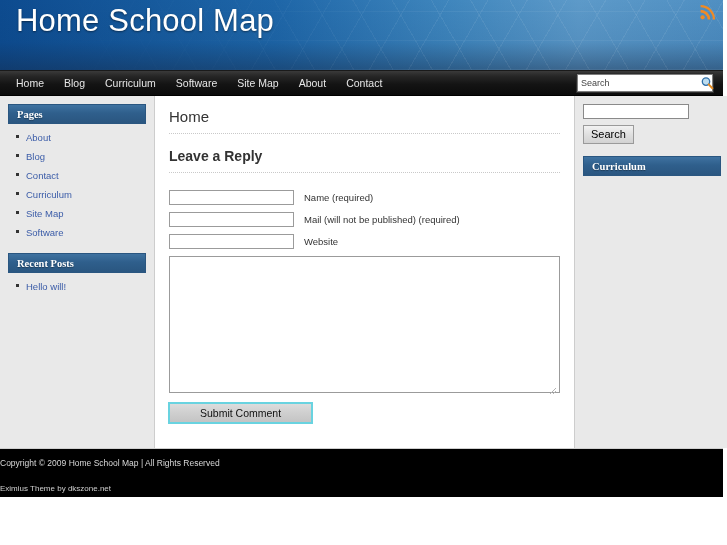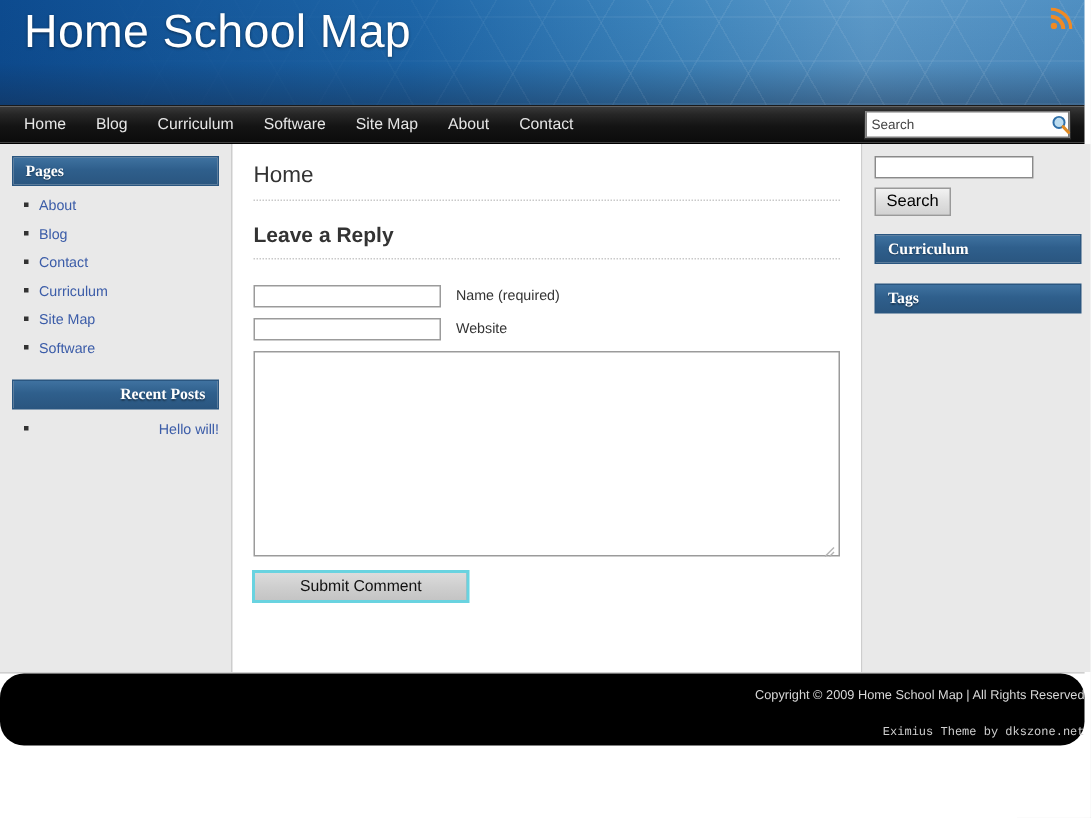--- a/index.html
+++ b/index.html
@@ -293,36 +293,34 @@
     outline-offset: -1px;
     padding: 3px 30px;
     cursor: pointer;
     line-height: 12px;
   }
 
   
   .footer {
     background: #000000;
     height: 48px;
-    text-align: right;
+    text-align: left;
     padding-top: 8px;
     box-sizing: border-box;
-    border-radius: 16px;
   }
   .footer p {
     margin: 0;
     color: #d8d8d8;
     font-size: 8.5px;
     line-height: 13px;
   }
   .footer p.credit {
     margin-top: 12px;
     font-size: 8px;
     color: #cfcfcf;
-    font-family: Liberation Mono, monospace;
   }
 </style>
 </head>
 <body>
 
 <div id="page">
 
   <div class="header">
     <div class="hexpattern"></div>
     <h1 class="site-title">Home School Map</h1>
@@ -379,21 +377,21 @@
         <ul class="widget-list">
           <li><a href="#">About</a></li>
           <li><a href="#">Blog</a></li>
           <li><a href="#">Contact</a></li>
           <li><a href="#">Curriculum</a></li>
           <li><a href="#">Site Map</a></li>
           <li><a href="#">Software</a></li>
         </ul>
       </div>
 
-      <div class="widget" style="margin-top:14px;text-align:right;">
+      <div class="widget" style="margin-top:14px;">
         <h3 class="widget-title">Recent Posts</h3>
         <ul class="widget-list">
           <li><a href="#">Hello will!</a></li>
         </ul>
       </div>
 
     </div>
 
     <div class="col-center">
 
@@ -401,20 +399,24 @@
 
       <h3 class="reply-title">Leave a Reply</h3>
 
       <form class="comment-form">
 
         <div class="field-row">
           <input type="text" value="" style="">
           <label>Name (required)</label>
         </div>
 
+        <div class="field-row">
+          <input type="text" value="" style="">
+          <label>Mail (will not be published) (required)</label>
+        </div>
 
         <div class="field-row">
           <input type="text" value="" style="">
           <label>Website</label>
         </div>
 
         <div class="textarea-wrap">
           <textarea class="comment-textarea" style=""></textarea>
           <span class="resize-grip">
             <svg width="9" height="9" viewBox="0 0 9 9" aria-hidden="true">
@@ -434,23 +436,20 @@
 
       <div class="search-widget">
         <input type="text" value="" style="">
         <button type="button">Search</button>
       </div>
 
       <div class="widget">
         <h3 class="widget-title">Curriculum</h3>
       </div>
 
-      <div class="widget" style="margin-top:13px;">
-        <h3 class="widget-title">Tags</h3>
-      </div>
 
     </div>
 
   </div>
 
   <div class="footer">
     <p>Copyright © 2009 Home School Map | All Rights Reserved</p>
     <p class="credit">Eximius Theme by dkszone.net</p>
   </div>
 

